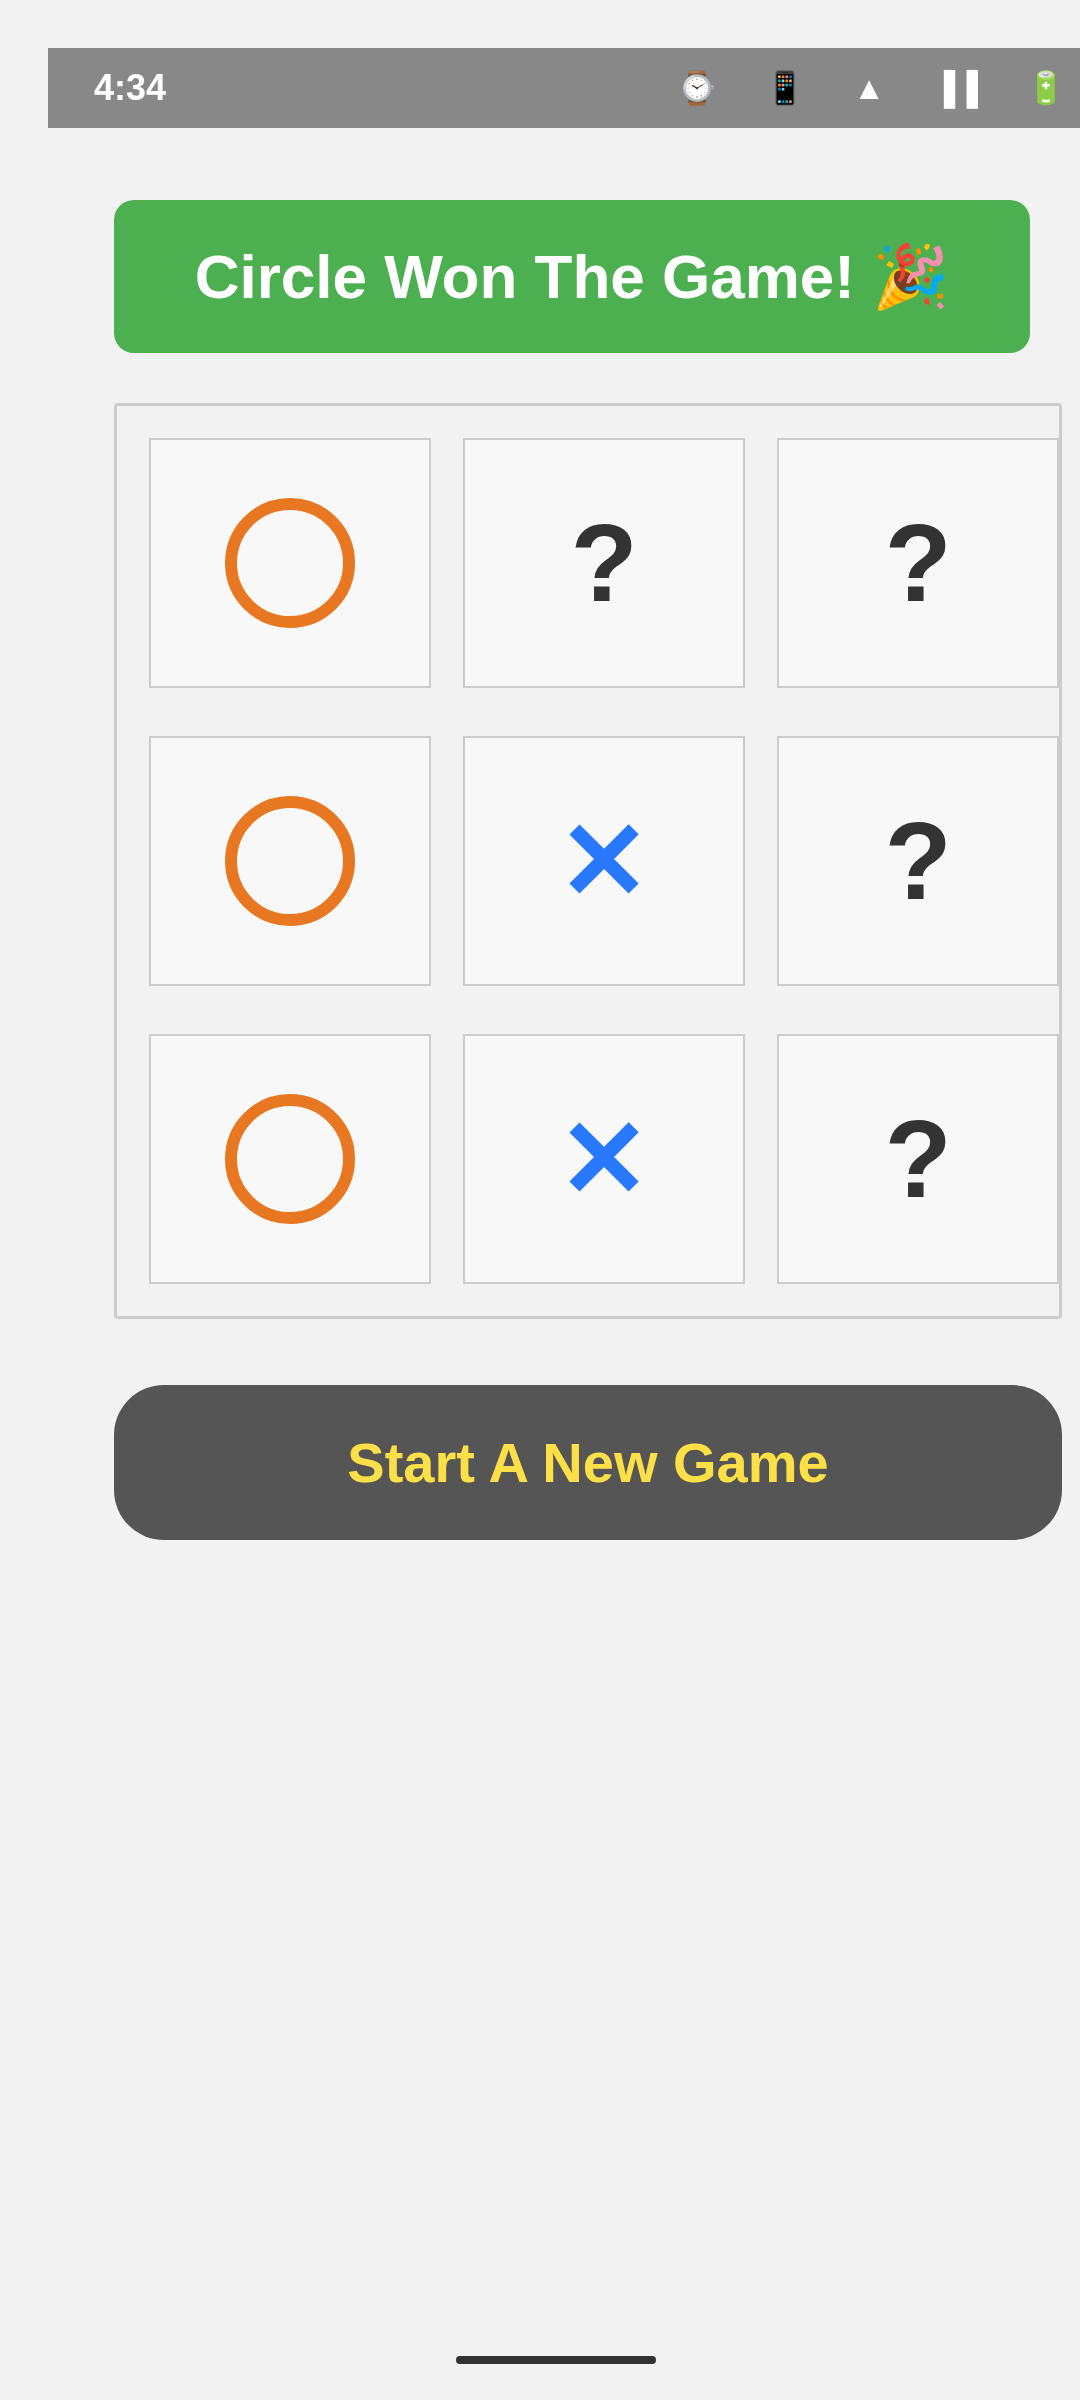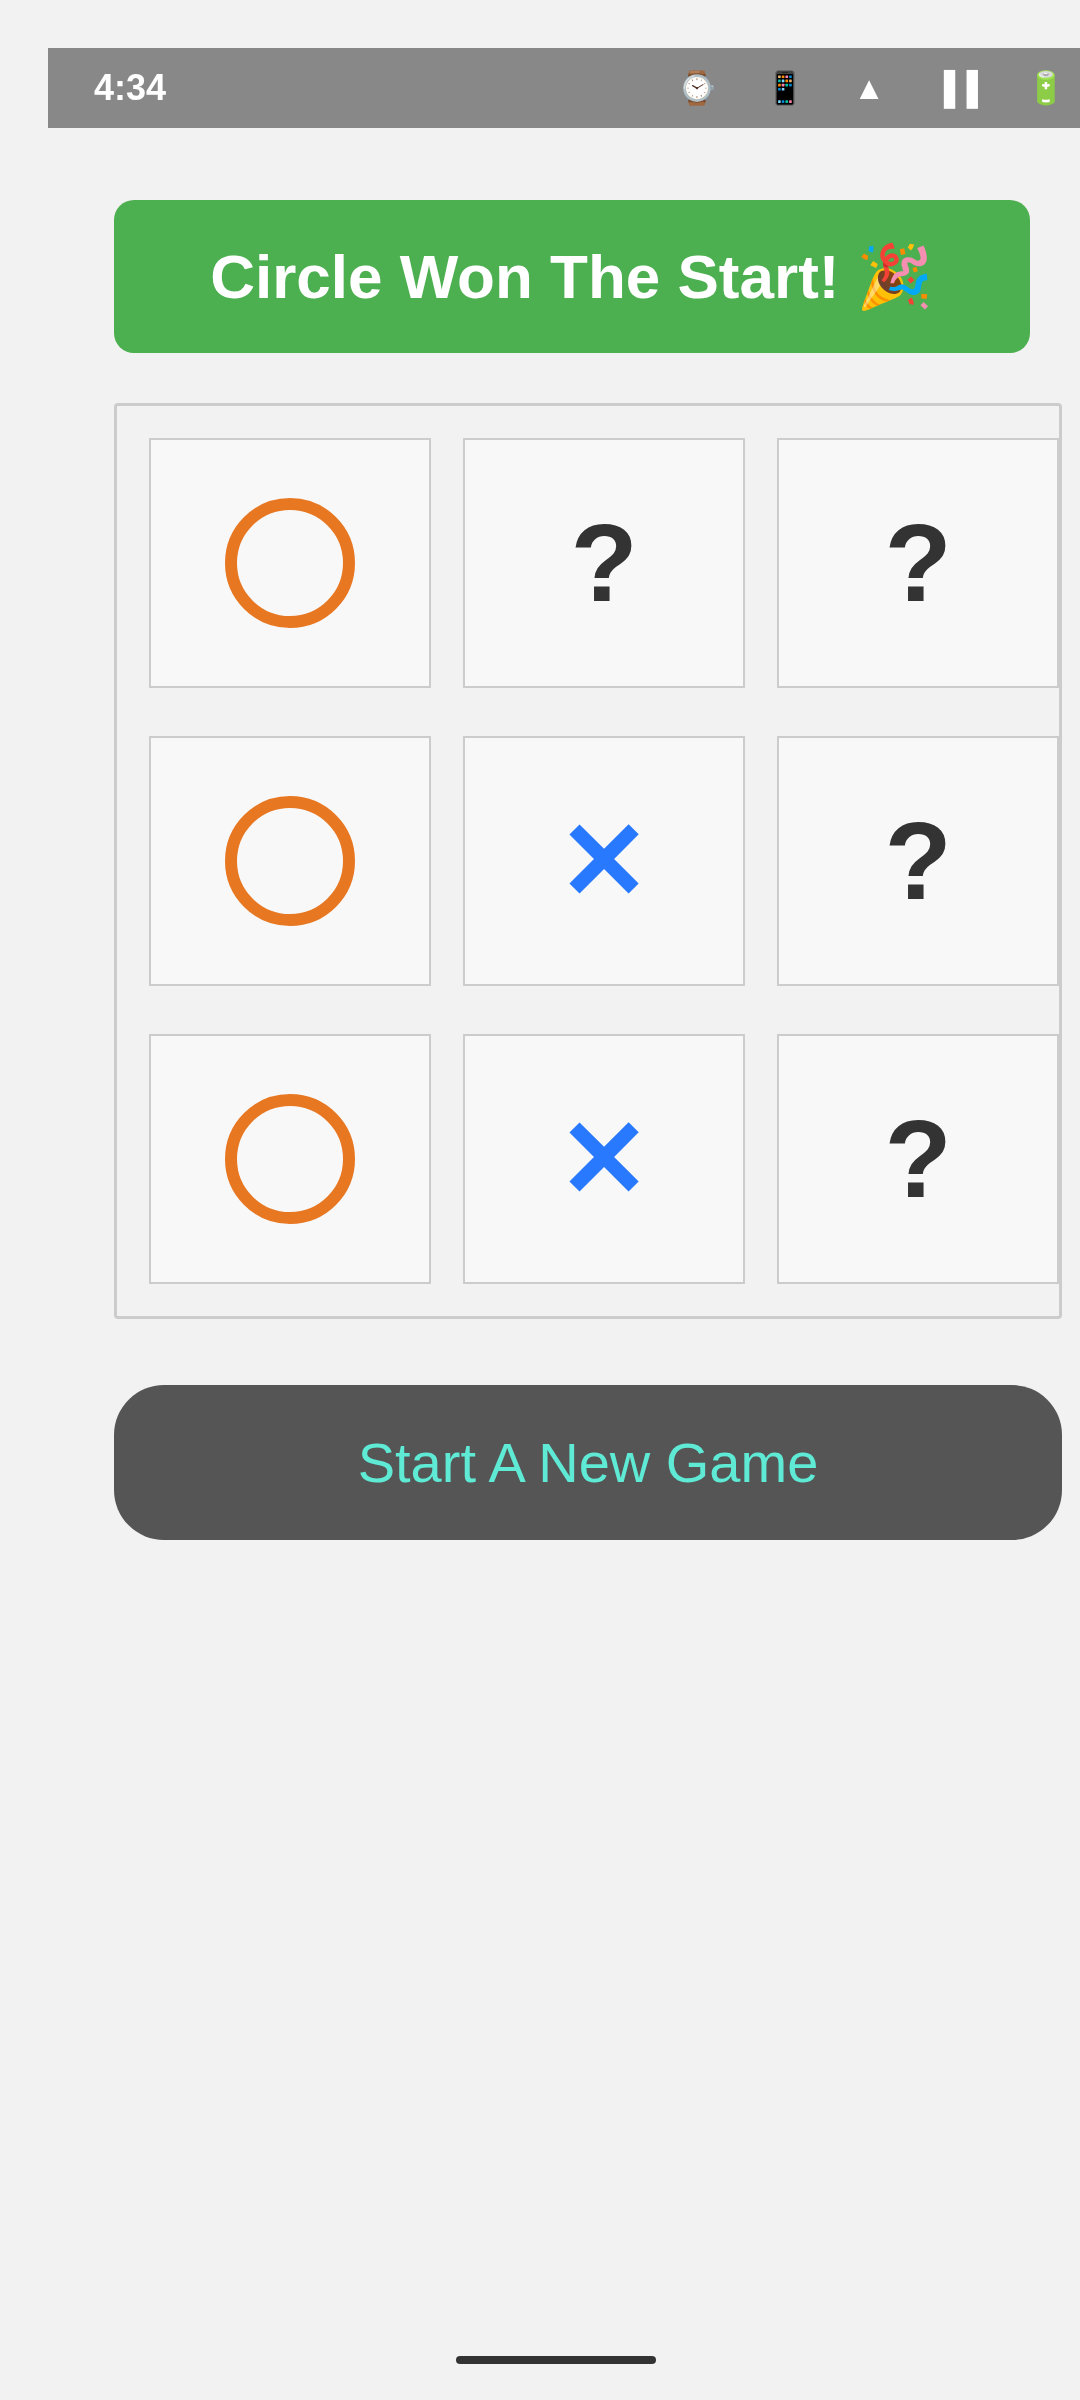--- a/index.html
+++ b/index.html
@@ -110,23 +110,23 @@
       width: 100%;
       background-color: #555555;
       border: none;
       border-radius: 50px;
       padding: 45px 60px;
       text-align: center;
       cursor: pointer;
     }
 
     .new-game-button-text {
-      color: #5eead4;
+      color: #fde047;
       font-size: 56px;
-      font-weight: normal;
+      font-weight: bold;
     }
 
     .home-indicator {
       position: absolute;
       bottom: 20px;
       left: 50%;
       transform: translateX(-50%);
       width: 200px;
       height: 8px;
       background-color: #333333;
@@ -144,21 +144,21 @@
     <span class="status-icon">▲</span>
     <span class="status-icon">▐▐</span>
     <span class="status-icon">🔋</span>
   </div>
 </div>
 
 <div class="main-content">
 
   
   <div class="win-banner">
-    <span class="win-banner-text">Circle Won The Start! 🎉</span>
+    <span class="win-banner-text">Circle Won The Game! 🎉</span>
   </div>
 
   
   <div class="game-board">
 
     <div class="board-row">
       <div class="board-cell">
         <div class="cell-circle"></div>
       </div>
       <div class="board-cell">

